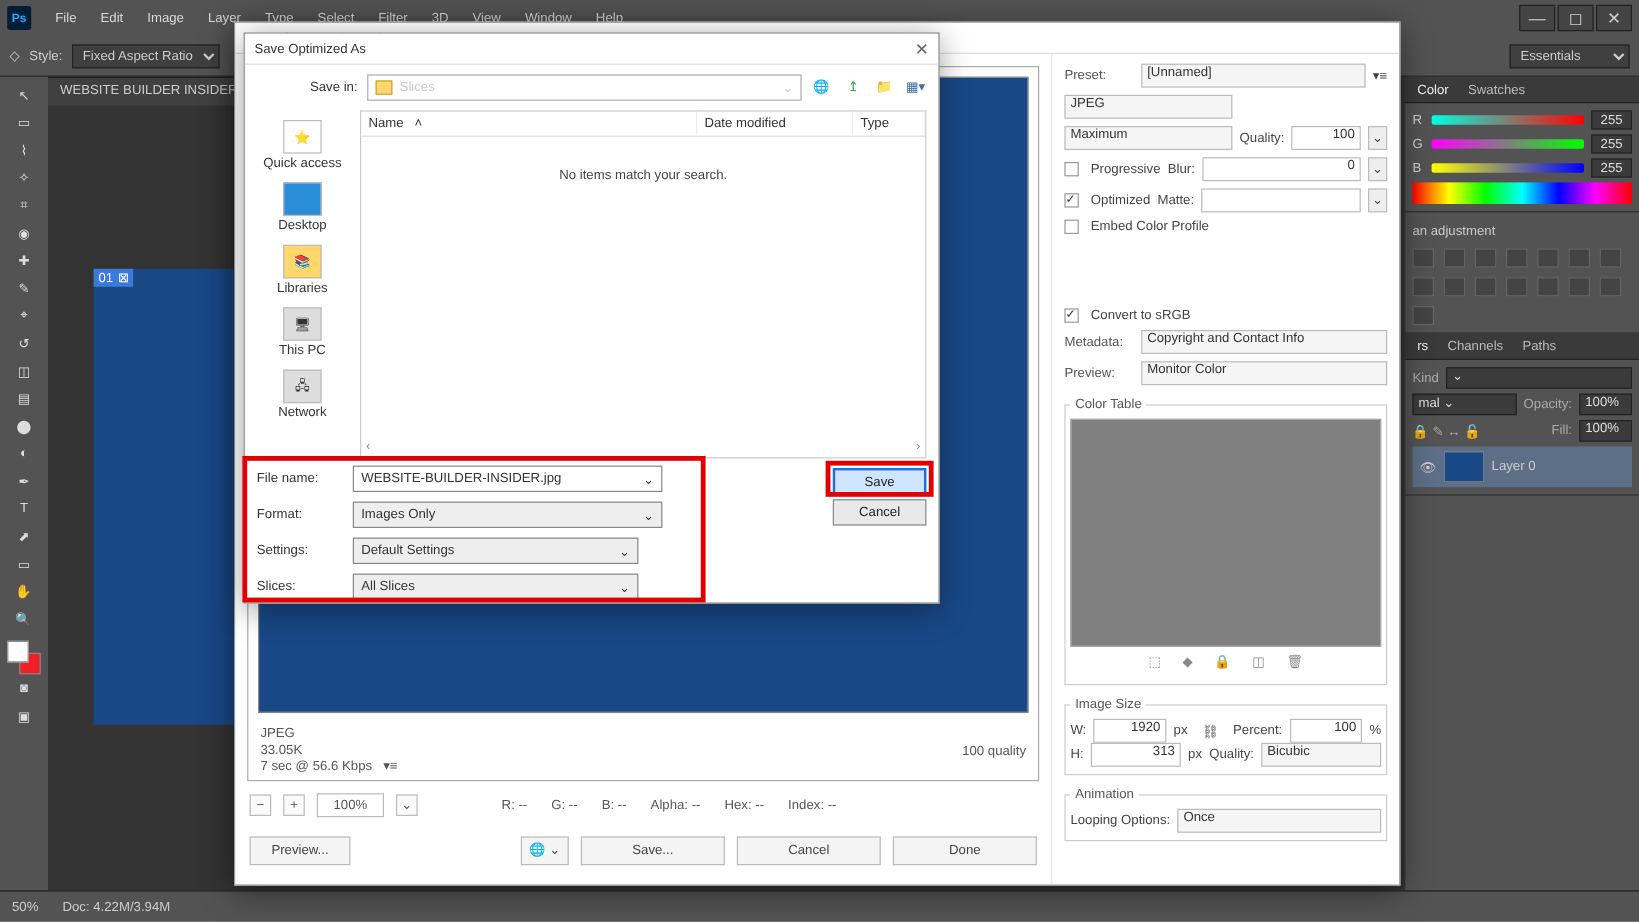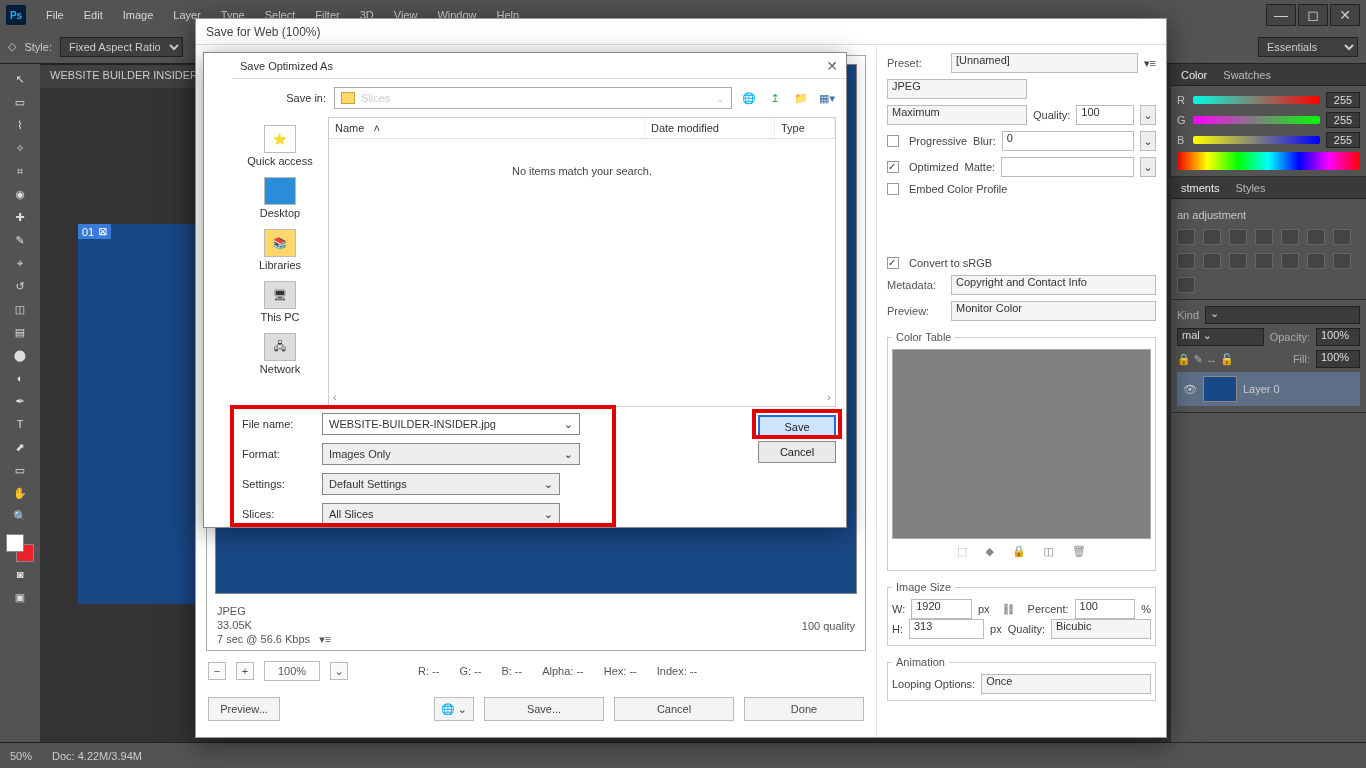--- a/index.html
+++ b/index.html
@@ -73,37 +73,37 @@
 .sfw-preview .info { position:absolute; left:10px; bottom:4px; color:#555; line-height:14px;}
 .sfw-preview .info-right { position:absolute; right:10px; bottom:18px; color:#555;}
 
 .sfw-zoom { display:flex; align-items:center; gap:10px; color:#555; padding:4px 2px;}
 .sfw-zoom .zbtn { width:18px; height:18px; border:1px solid #bbb; background:#fafafa; text-align:center; line-height:16px;}
 .sfw-zoom .zfield{ width:56px; height:20px; border:1px solid #bbb; background:#fff; text-align:center; line-height:18px;}
 .sfw-zoom .colinfo{ margin-left:60px; display:flex; gap:20px;}
 
 .sfw-bottom-btns { display:flex; gap:10px; justify-content:flex-end; padding:6px 2px;}
 .sfw-bottom-btns .btn { width:120px; height:24px; border:1px solid #bbb; background:#f4f4f4; text-align:center; line-height:22px; color:#444;}
-.sfw-bottom-btns .previewbtn { width:72px; margin-right:auto;}
+.sfw-bottom-btns .previewbtn { width:84px; margin-right:auto;}
 .sfw-bottom-btns .iconbtn { width:40px;}
 
 
 .frow { display:flex; align-items:center; gap:6px;}
 .frow .flab { width:58px; color:#555;}
 .frow .finput { flex:1; border:1px solid #bbb; background:#fff; height:20px; padding:0 4px; color:#333;}
 .frow .fsel { flex:1; border:1px solid #bbb; background:#f5f5f5; height:20px; padding:0 4px; color:#333;}
-.frow .num { width:42px;}
+.frow .num { width:42px;text-align:right;}
 .frow .chev { width:16px; height:20px; border:1px solid #bbb; background:#eee; text-align:center; line-height:18px;}
 .chk { width:12px; height:12px; border:1px solid #999; display:inline-block; vertical-align:middle; margin-right:4px; background:#fff;}
 .chk.checked::after{content:"✓"; font-size:10px; position:relative; top:-2px; left:0; color:#333;}
 fieldset{ border:1px solid #ccc; padding:6px 4px; margin-top:4px;}
 legend{ color:#555; padding:0 4px;}
 
 
-.soa { position:absolute; left:203px; top:52px; width:644px; height:476px; background:#fff; border:1px solid #888; box-shadow:0 5px 25px rgba(0,0,0,0.4);padding-left:28px;}
+.soa { position:absolute; left:203px; top:27px; width:580px; height:476px; background:#fff; border:1px solid #888; box-shadow:0 5px 25px rgba(0,0,0,0.4);}
 .soa-title { height:26px; display:flex; align-items:center; padding:0 8px; color:#333; font-size:12px; border-bottom:1px solid #ddd;}
 .soa-title .close { margin-left:auto; font-size:14px; color:#666; }
 .soa-top { display:flex; align-items:center; gap:8px; padding:8px 10px;}
 .soa-top .lab{ width:84px; text-align:right; color:#333;}
 .soa-top .sel{ flex:1; border:1px solid #aaa; height:22px; padding:0 6px; display:flex; align-items:center; gap:6px; background:#fff;}
 .soa-top .folder{ width:14px;height:12px;background:#ffd76a;border:1px solid #caa43a;}
 .soa-top .ticon{ width:18px;height:18px; border:1px solid transparent; text-align:center; line-height:16px; color:#356; }
 
 .soa-body{ display:flex; height:290px;}
 .soa-places{ width:96px; display:flex; flex-direction:column; align-items:center; gap:10px; padding:8px 4px;}
@@ -213,43 +213,44 @@
         <div class="track g"></div>
         <div class="val">255</div>
       </div>
     <div class="slider-row">
         <span class="lab">B</span>
         <div class="track b"></div>
         <div class="val">255</div>
       </div>
     <div class="spectrum"></div>
   </div>
-  <div class="rp-header">
-    <span class="rp-tab active">stments</span>
-    <span class="rp-tab">Styles</span>
-  </div>
   <div class="rp-section">
     <div class="adj-title">an adjustment</div>
     <div class="adj-grid">
       <div class="ai"></div>
         <div class="ai"></div>
         <div class="ai"></div>
         <div class="ai"></div>
         <div class="ai"></div>
         <div class="ai"></div>
       <div class="ai"></div>
         <div class="ai"></div>
         <div class="ai"></div>
         <div class="ai"></div>
         <div class="ai"></div>
         <div class="ai"></div>
       <div class="ai"></div>
         <div class="ai"></div>
         <div class="ai"></div>
     </div>
+  </div>
+  <div class="rp-header">
+    <span class="rp-tab active">rs</span>
+    <span class="rp-tab">Channels</span>
+    <span class="rp-tab">Paths</span>
   </div>
   <div class="rp-section">
     <div class="props-row">
         <span>Kind</span>
         <div class="inp">⌄</div>
       </div>
     <div class="props-row">
         <div class="inp">mal ⌄</div>
         <span>Opacity:</span>
         <div class="inp" style="flex:0 0 44px">100%</div>

